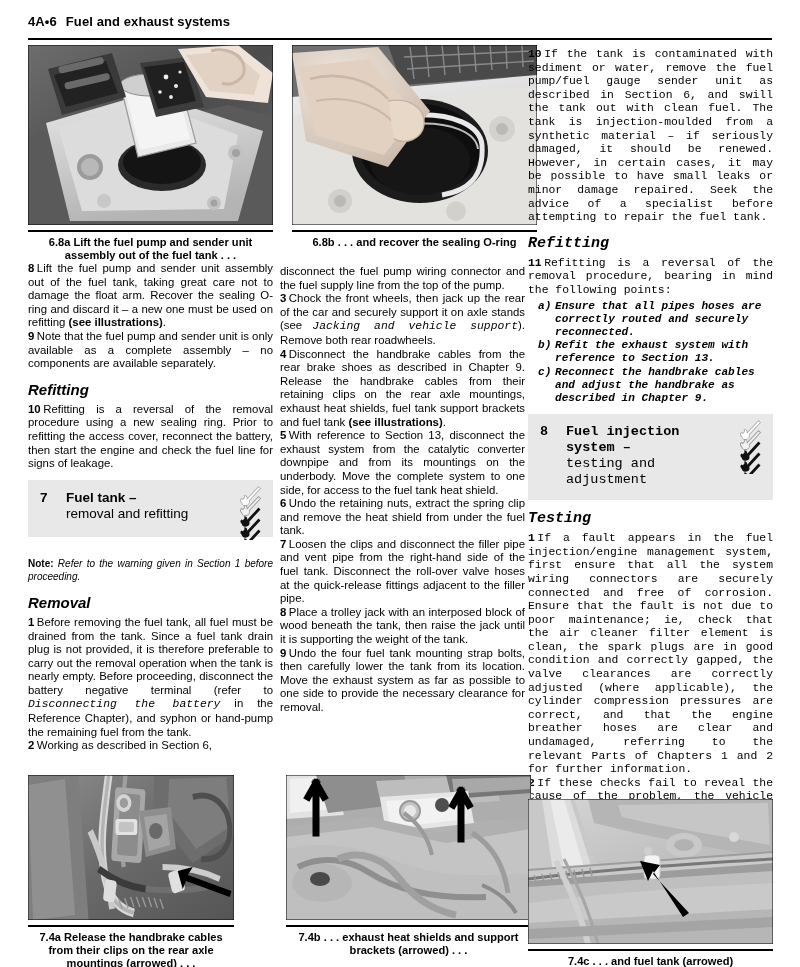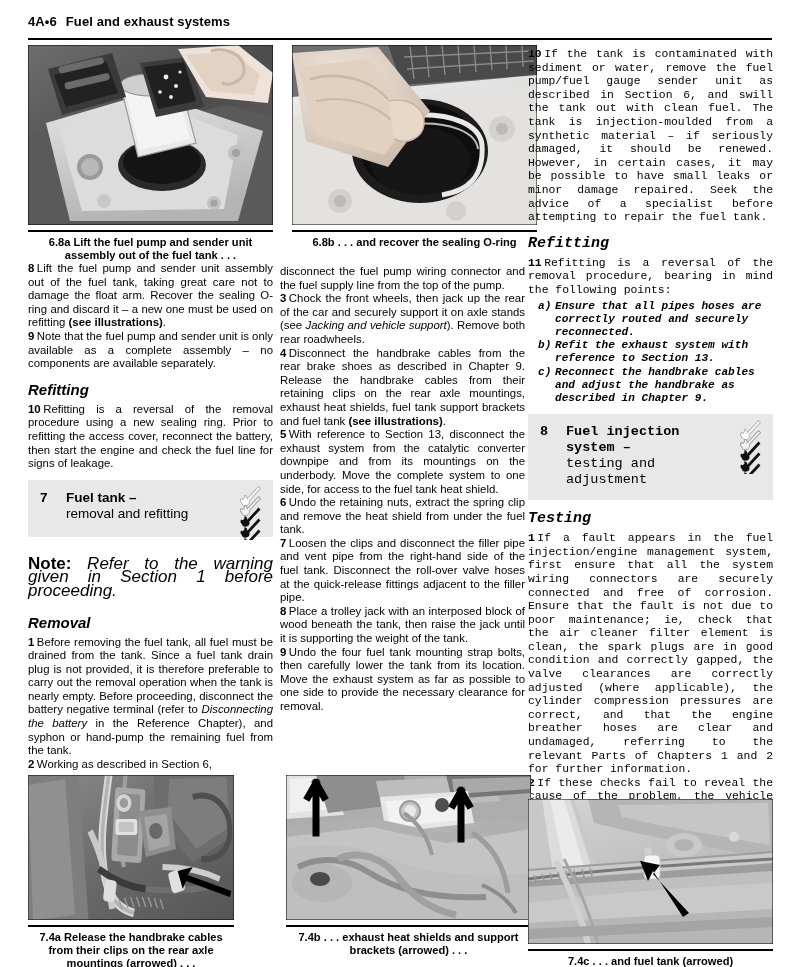--- a/index.html
+++ b/index.html
@@ -53,32 +53,32 @@
     text-align: justify;
     margin: 0 0 0 0;
     -webkit-hyphens: none;
     hyphens: none;
   }
   .para .num {
     font-weight: bold;
     margin-right: 2.5px;
   }
   .para b { font-weight: bold; }
-  .para i { font-style: italic; }
+  .para i { font-style: italic; font-family: Liberation Mono, monospace; }
 
   h3.sub {
     font-size: 15px;
     font-weight: bold;
     font-style: italic;
     margin: 11px 0 5px 0;
     line-height: 16px;
   }
 
   .note {
-    font-size: 17px;
+    font-size: 10px;
     line-height: 13.6px;
     text-align: justify;
     font-style: italic;
     margin-top: 20px;
   }
   .note b { font-style: normal; font-weight: bold; }
 
   
   ul.alpha {
     list-style: none;

